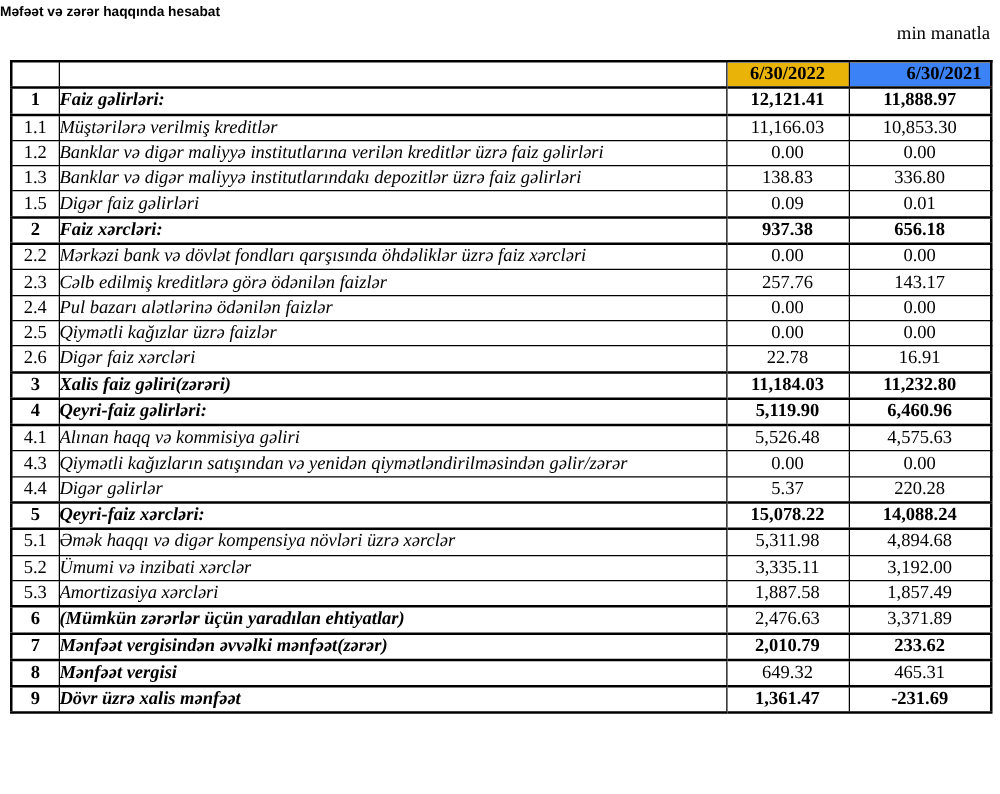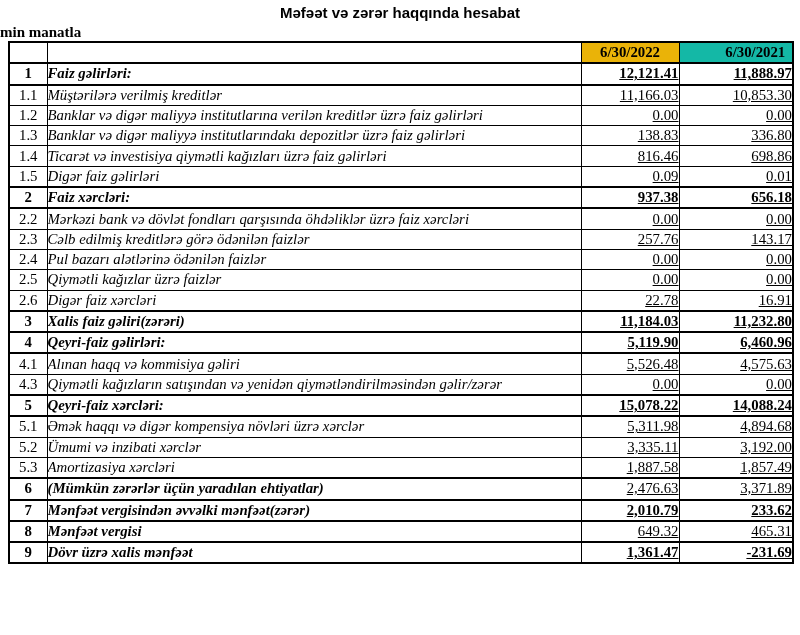--- a/index.html
+++ b/index.html
@@ -10,34 +10,34 @@
     height: 635px;
     overflow: hidden;
   }
   .page {
     width: 800px;
     height: 635px;
     position: relative;
   }
   .report-title {
     padding-top: 4px;
-    text-align: center;
     font-family: "Liberation Sans", "DejaVu Sans", sans-serif;
     font-weight: bold;
-    font-size: 15px;
+    font-size: 11px;
     color: #000;
   }
   .unit-note {
     width: 792px;
+    text-align: right;
     font-family: "Liberation Serif", "DejaVu Serif", serif;
-    font-weight: bold;
+    font-weight: normal;
     font-size: 15px;
     color: #000;
     margin-top: 3px;
-    margin-bottom: 0;
+    margin-bottom: 12px;
   }
   table.report {
     margin-left: 8px;
     width: 784px;
     border-collapse: collapse;
     table-layout: fixed;
     border: 2px solid #000;
     font-family: "Liberation Serif", "DejaVu Serif", serif;
     color: #000;
   }
@@ -52,21 +52,21 @@
   }
   thead td {
     height: 20px;
     font-weight: bold;
     text-align: center;
     font-size: 15px;
     border-bottom-width: 2px !important;
   }
   td.no   { text-align: center; }
   td.label{ text-align: left; padding-left: 4px; padding-right: 2px; font-style: italic; }
-  td.val  { text-align: right; padding-right: 5px; text-decoration: underline; }
+  td.val  { text-align: center; padding-right: 5px; }
   tr.sec td { border-top: 2px solid #000; border-bottom: 2px solid #000; }
   tr.sec td.no, tr.sec td.label { font-weight: bold; }
   td.val.bv { font-weight: bold; }
 </style>
 </head>
 <body>
 
 <div class="page">
 
   <div class="report-title">Məfəət və zərər haqqında hesabat</div>
@@ -78,21 +78,21 @@
       <col style="width:38px">
       <col style="width:534px">
       <col style="width:98px">
       <col style="width:114px">
     </colgroup>
     <thead>
       <tr>
         <td></td>
         <td></td>
         <td class="hdr" style="background: #eab308;">6/30/2022</td>
-        <td class="hdr" style="background: #14b8a6; padding-left: 39px;">6/30/2021</td>
+        <td class="hdr" style="background: #3b82f6; padding-left: 39px;">6/30/2021</td>
       </tr>
     </thead>
     <tbody>
         <tr class="sec">
           <td class="no">1</td>
           <td class="label">Faiz gəlirləri:</td>
           <td class="val bv">12,121.41</td>
           <td class="val bv">11,888.97</td>
         </tr>
         <tr class="item">
@@ -107,26 +107,20 @@
           <td class="val">0.00</td>
           <td class="val">0.00</td>
         </tr>
         <tr class="item">
           <td class="no">1.3</td>
           <td class="label">Banklar və digər maliyyə institutlarındakı depozitlər üzrə faiz gəlirləri</td>
           <td class="val">138.83</td>
           <td class="val">336.80</td>
         </tr>
         <tr class="item">
-          <td class="no">1.4</td>
-          <td class="label">Ticarət və investisiya qiymətli kağızları üzrə faiz gəlirləri</td>
-          <td class="val">816.46</td>
-          <td class="val">698.86</td>
-        </tr>
-        <tr class="item">
           <td class="no">1.5</td>
           <td class="label">Digər faiz gəlirləri</td>
           <td class="val">0.09</td>
           <td class="val">0.01</td>
         </tr>
         <tr class="sec">
           <td class="no">2</td>
           <td class="label">Faiz xərcləri:</td>
           <td class="val bv">937.38</td>
           <td class="val bv">656.18</td>
@@ -178,20 +172,26 @@
           <td class="label">Alınan haqq və kommisiya gəliri</td>
           <td class="val">5,526.48</td>
           <td class="val">4,575.63</td>
         </tr>
         <tr class="item">
           <td class="no">4.3</td>
           <td class="label">Qiymətli kağızların satışından və yenidən qiymətləndirilməsindən gəlir/zərər</td>
           <td class="val">0.00</td>
           <td class="val">0.00</td>
         </tr>
+        <tr class="item">
+          <td class="no">4.4</td>
+          <td class="label">Digər gəlirlər</td>
+          <td class="val">5.37</td>
+          <td class="val">220.28</td>
+        </tr>
         <tr class="sec">
           <td class="no">5</td>
           <td class="label">Qeyri-faiz xərcləri:</td>
           <td class="val bv">15,078.22</td>
           <td class="val bv">14,088.24</td>
         </tr>
         <tr class="item">
           <td class="no">5.1</td>
           <td class="label">Əmək haqqı və digər kompensiya növləri üzrə xərclər</td>
           <td class="val">5,311.98</td>

